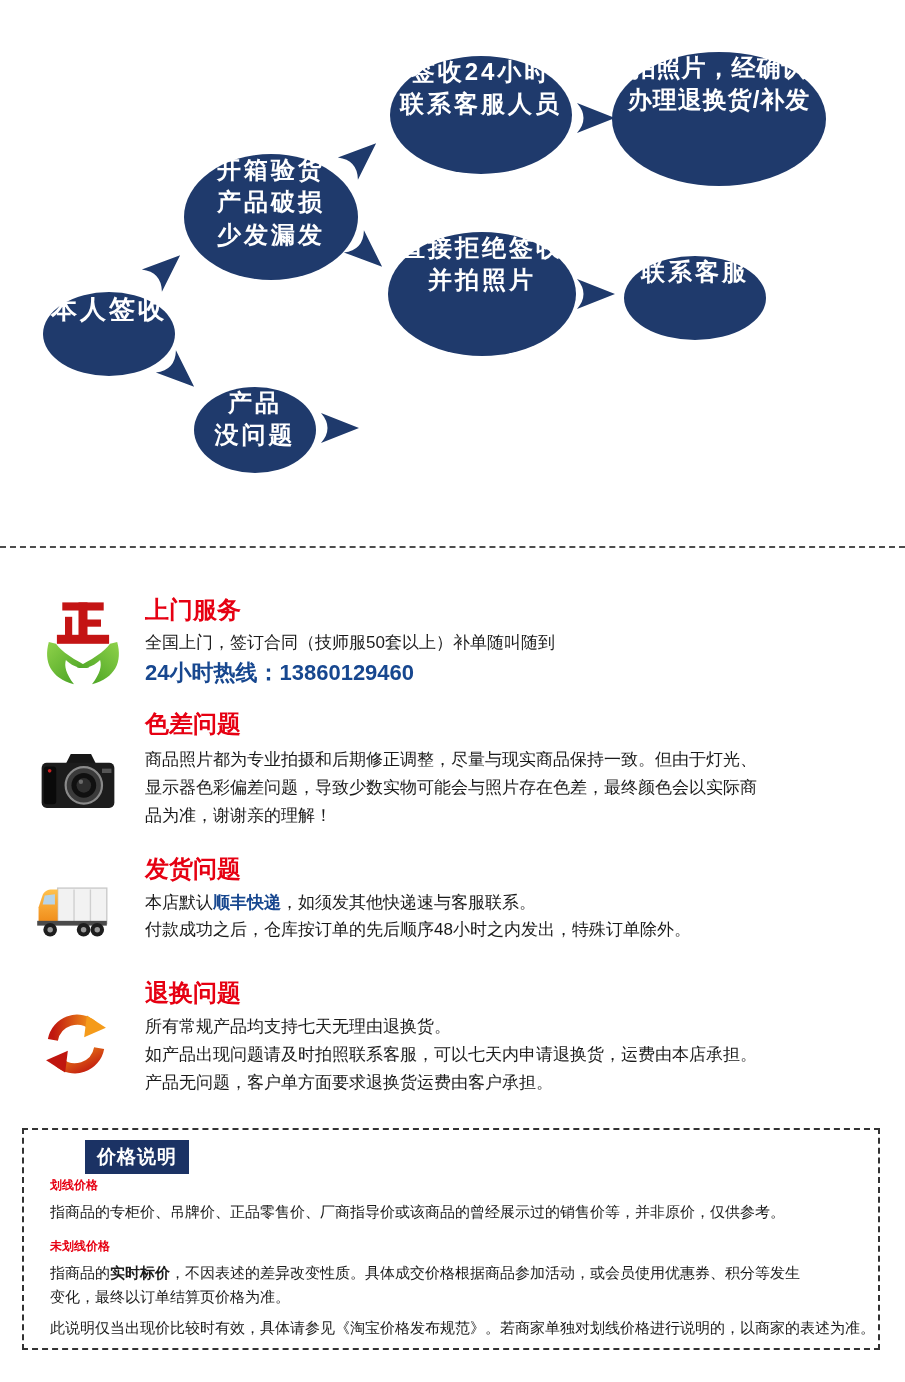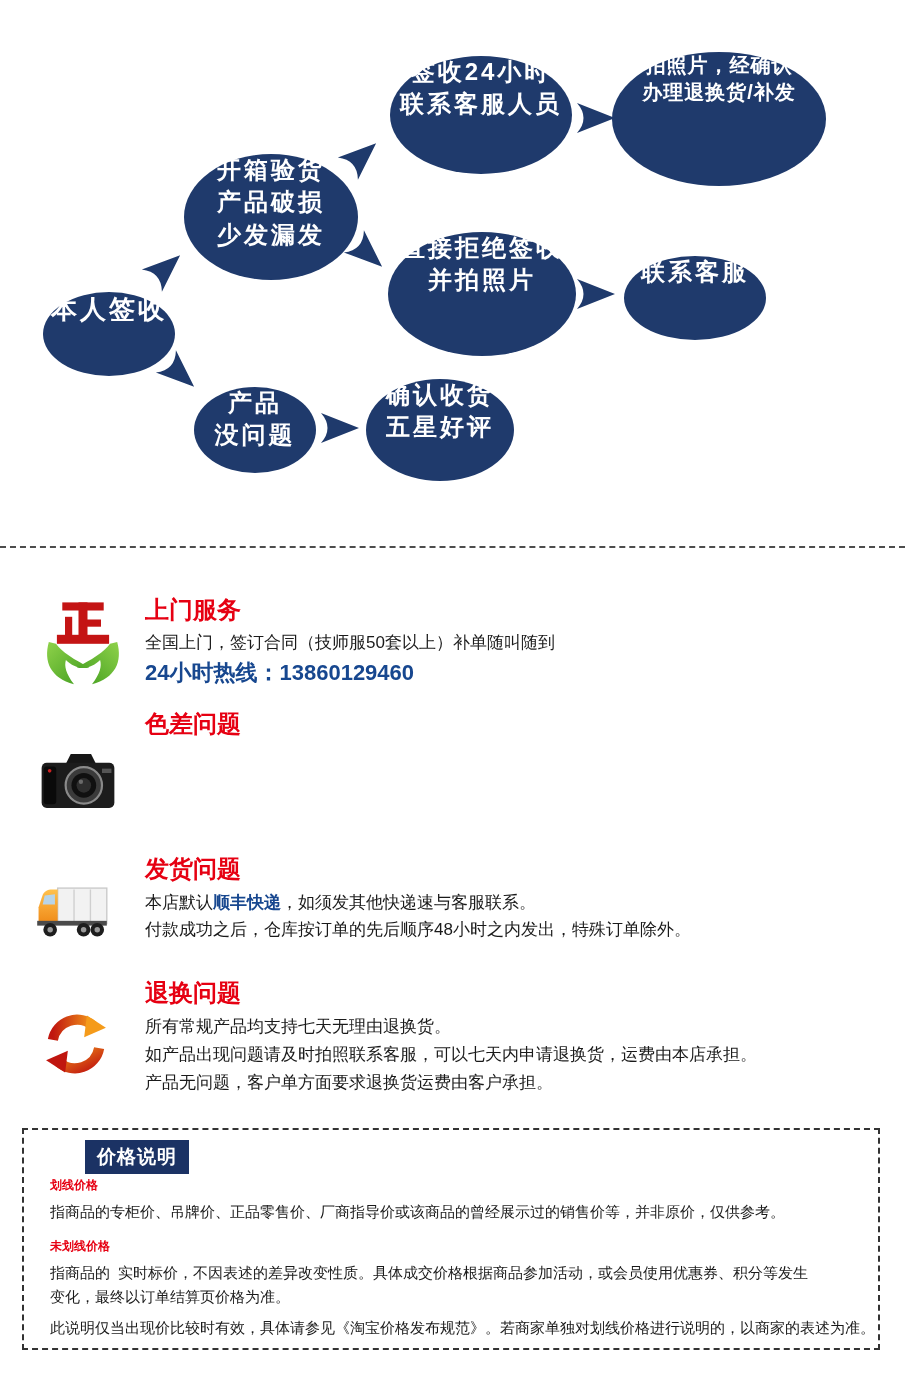--- a/index.html
+++ b/index.html
@@ -9,21 +9,21 @@
   
   .node {
     position:absolute; background:#1f3a6c; border-radius:50%;
     display:flex; flex-direction:column; align-items:center; justify-content:flex-start;
     color:#ffffff; font-weight:bold; text-align:center; letter-spacing:3px;
     line-height:1.35;
   }
   .n1 { left:43px;  top:292px; width:132px; height:84px;  font-size:26px; }
   .n2 { left:184px; top:154px; width:174px; height:126px; font-size:24px; }
   .n3 { left:390px; top:56px;  width:182px; height:118px; font-size:24px; }
-  .n4 { left:612px; top:52px;  width:214px; height:134px; font-size:20px; letter-spacing:1px; }
+  .n4 { left:612px; top:52px;  width:214px; height:134px; font-size:24px; letter-spacing:1px; }
   .n5 { left:388px; top:232px; width:188px; height:124px; font-size:24px; }
   .n6 { left:624px; top:256px; width:142px; height:84px;  font-size:24px; }
   .n7 { left:194px; top:387px; width:122px; height:86px;  font-size:24px; }
   .n8 { left:366px; top:379px; width:148px; height:102px; font-size:24px; }
 
   .flow-arrow { position:absolute; width:40px; height:32px; }
   .a1 { left:146px; top:252px; transform:rotate(-42deg); }
   .a2 { left:160px; top:358px; transform:rotate(42deg); }
   .a3 { left:342px; top:140px; transform:rotate(-42deg); }
   .a4 { left:348px; top:238px; transform:rotate(42deg); }
@@ -39,21 +39,21 @@
   .svc-line  { position:absolute; left:145px; color:#1a1a1a; font-size:17px; white-space:nowrap; }
   .svc-hotline { position:absolute; left:145px; color:#17478f; font-size:22px; font-weight:bold; white-space:nowrap;text-align:right; }
   .svc-para { position:absolute; left:145px; color:#1a1a1a; font-size:17px; line-height:28px; white-space:nowrap; }
   .hl-blue { color:#17478f; font-weight:bold; }
 
   
   .price-box { position:absolute; left:22px; top:1128px; width:858px; height:222px; border:2px dashed #333333; background:#ffffff; }
   .price-header { position:absolute; left:26px; top:10px; background:#1b3264; color:#ffffff; font-size:19px; font-weight:bold; padding:4px 12px; letter-spacing:1px;margin-left:35px; }
   .price-sub { position:absolute; left:26px; color:#e60012; font-size:12px; font-weight:bold; white-space:nowrap; }
   .price-text { position:absolute; left:26px; color:#1a1a1a; font-size:15px; line-height:24px; white-space:nowrap; }
-  .b { font-weight:normal;padding-left:8px; }
+  .b { font-weight:bold; }
 </style>
 </head>
 <body>
 
 <div class="page">
 
   <div class="node n1">
     <span>本人签收</span>
   </div>
 
@@ -80,24 +80,20 @@
   <div class="node n5">
     <span>直接拒绝签收</span>
     <span>并拍照片</span>
   </div>
 
   <div class="node n7">
     <span>产品</span>
     <span>没问题</span>
   </div>
 
-  <div class="node n8">
-    <span>确认收货</span>
-    <span>五星好评</span>
-  </div>
 
   <svg class="flow-arrow a1" viewBox="0 0 40 32">
       <path d="M1,1 Q14,16 1,31 L39,16 Z" fill="#1f3a6c"></path>
     </svg>
   <svg class="flow-arrow a2" viewBox="0 0 40 32">
       <path d="M1,1 Q14,16 1,31 L39,16 Z" fill="#1f3a6c"></path>
     </svg>
   <svg class="flow-arrow a3" viewBox="0 0 40 32">
       <path d="M1,1 Q14,16 1,31 L39,16 Z" fill="#1f3a6c"></path>
     </svg>
@@ -148,20 +144,25 @@
     <rect x="5" y="20" width="100" height="62" rx="7" fill="#1c1c1c"></rect>
     <rect x="8" y="25" width="17" height="52" rx="4" fill="#0a0a0a"></rect>
     <circle cx="63" cy="51" r="25" fill="#3a3a3a" stroke="#8a8a8a" stroke-width="3"></circle>
     <circle cx="63" cy="51" r="17" fill="#101010"></circle>
     <circle cx="63" cy="51" r="10" fill="#2e2e2e"></circle>
     <circle cx="59" cy="46" r="3" fill="#6a6a6a"></circle>
     <rect x="88" y="28" width="13" height="6" fill="#555"></rect>
     <circle cx="16" cy="31" r="2.5" fill="#cc2222"></circle>
   </svg>
   <div class="svc-title" style="top:708px;">色差问题</div>
+  <div class="svc-para" style="top:746px;">
+    <div>商品照片都为专业拍摄和后期修正调整，尽量与现实商品保持一致。但由于灯光、</div>
+    <div>显示器色彩偏差问题，导致少数实物可能会与照片存在色差，最终颜色会以实际商</div>
+    <div>品为准，谢谢亲的理解！</div>
+  </div>
 
   <svg class="svc-icon" style="left:34px; top:884px;" width="76" height="58" viewBox="0 0 110 85">
     <defs>
       <linearGradient id="cab" x1="0" y1="0" x2="0" y2="1">
         <stop offset="0" stop-color="#ffc14d"></stop>
           <stop offset="1" stop-color="#f08c1a"></stop>
       </linearGradient>
     </defs>
     <rect x="34" y="6" width="72" height="52" fill="#f2f2f2" stroke="#c9c9c9" stroke-width="2"></rect>
     <line x1="58" y1="8" x2="58" y2="56" stroke="#cfcfcf" stroke-width="2"></line>

